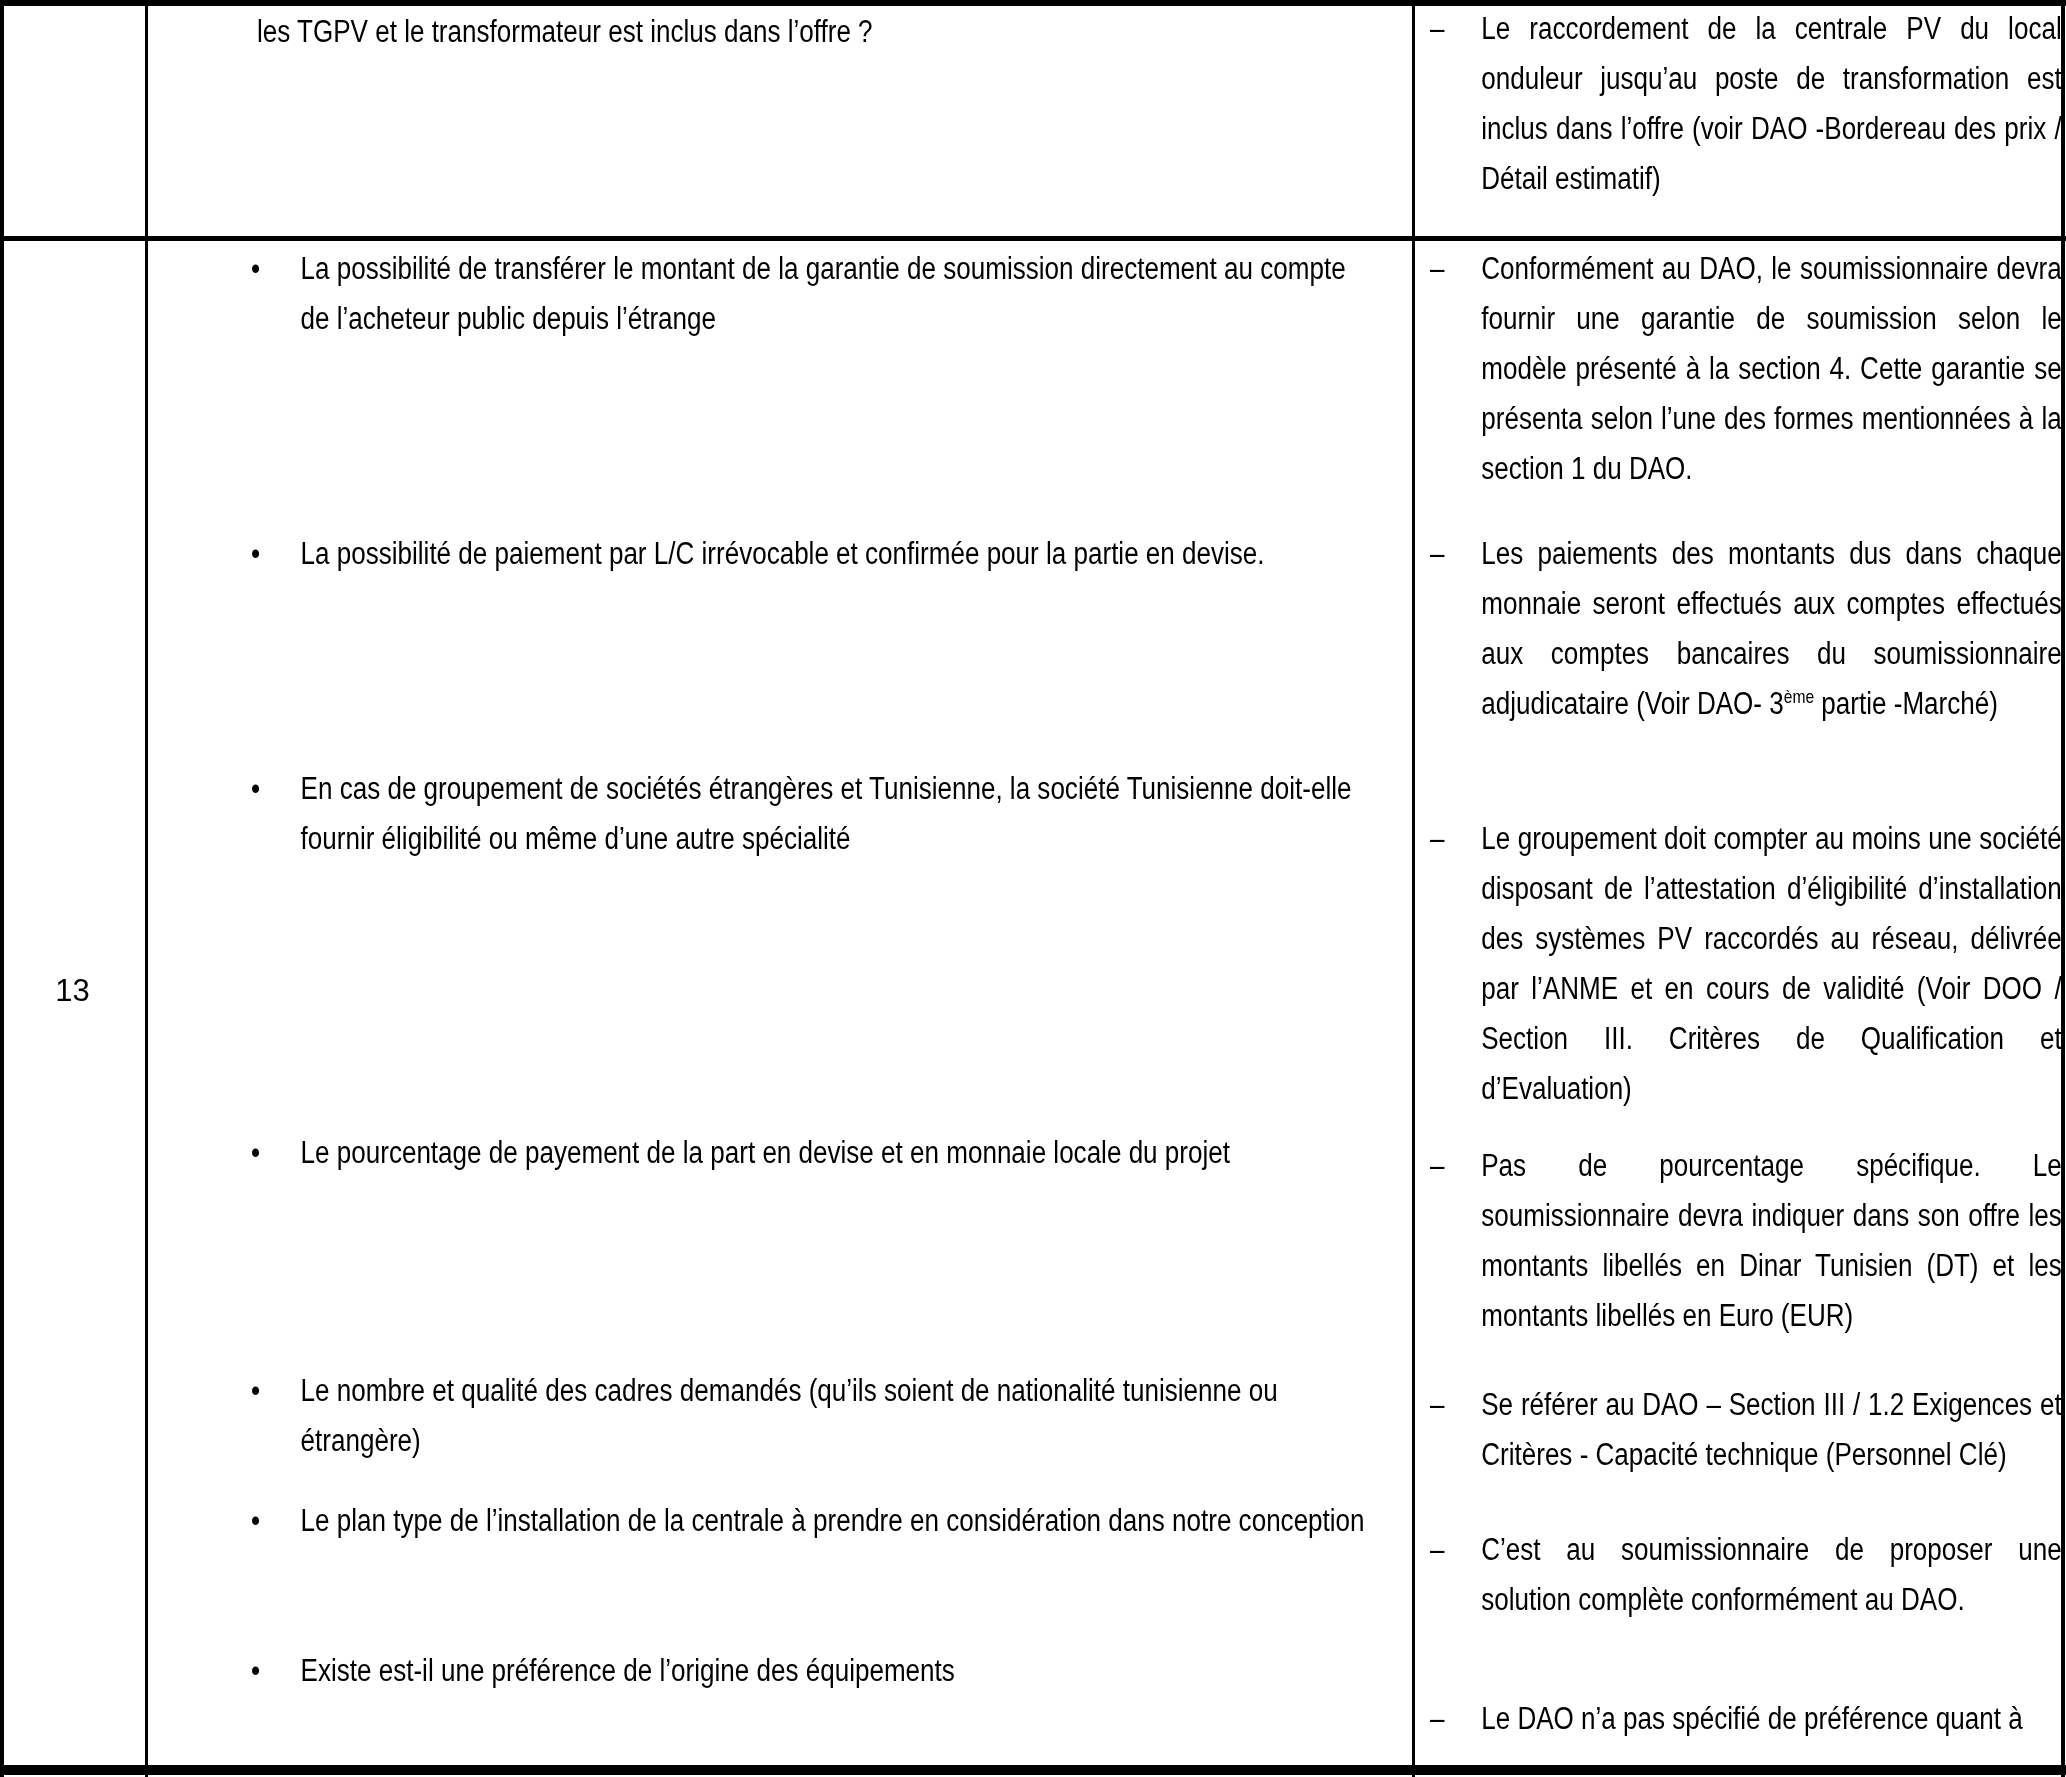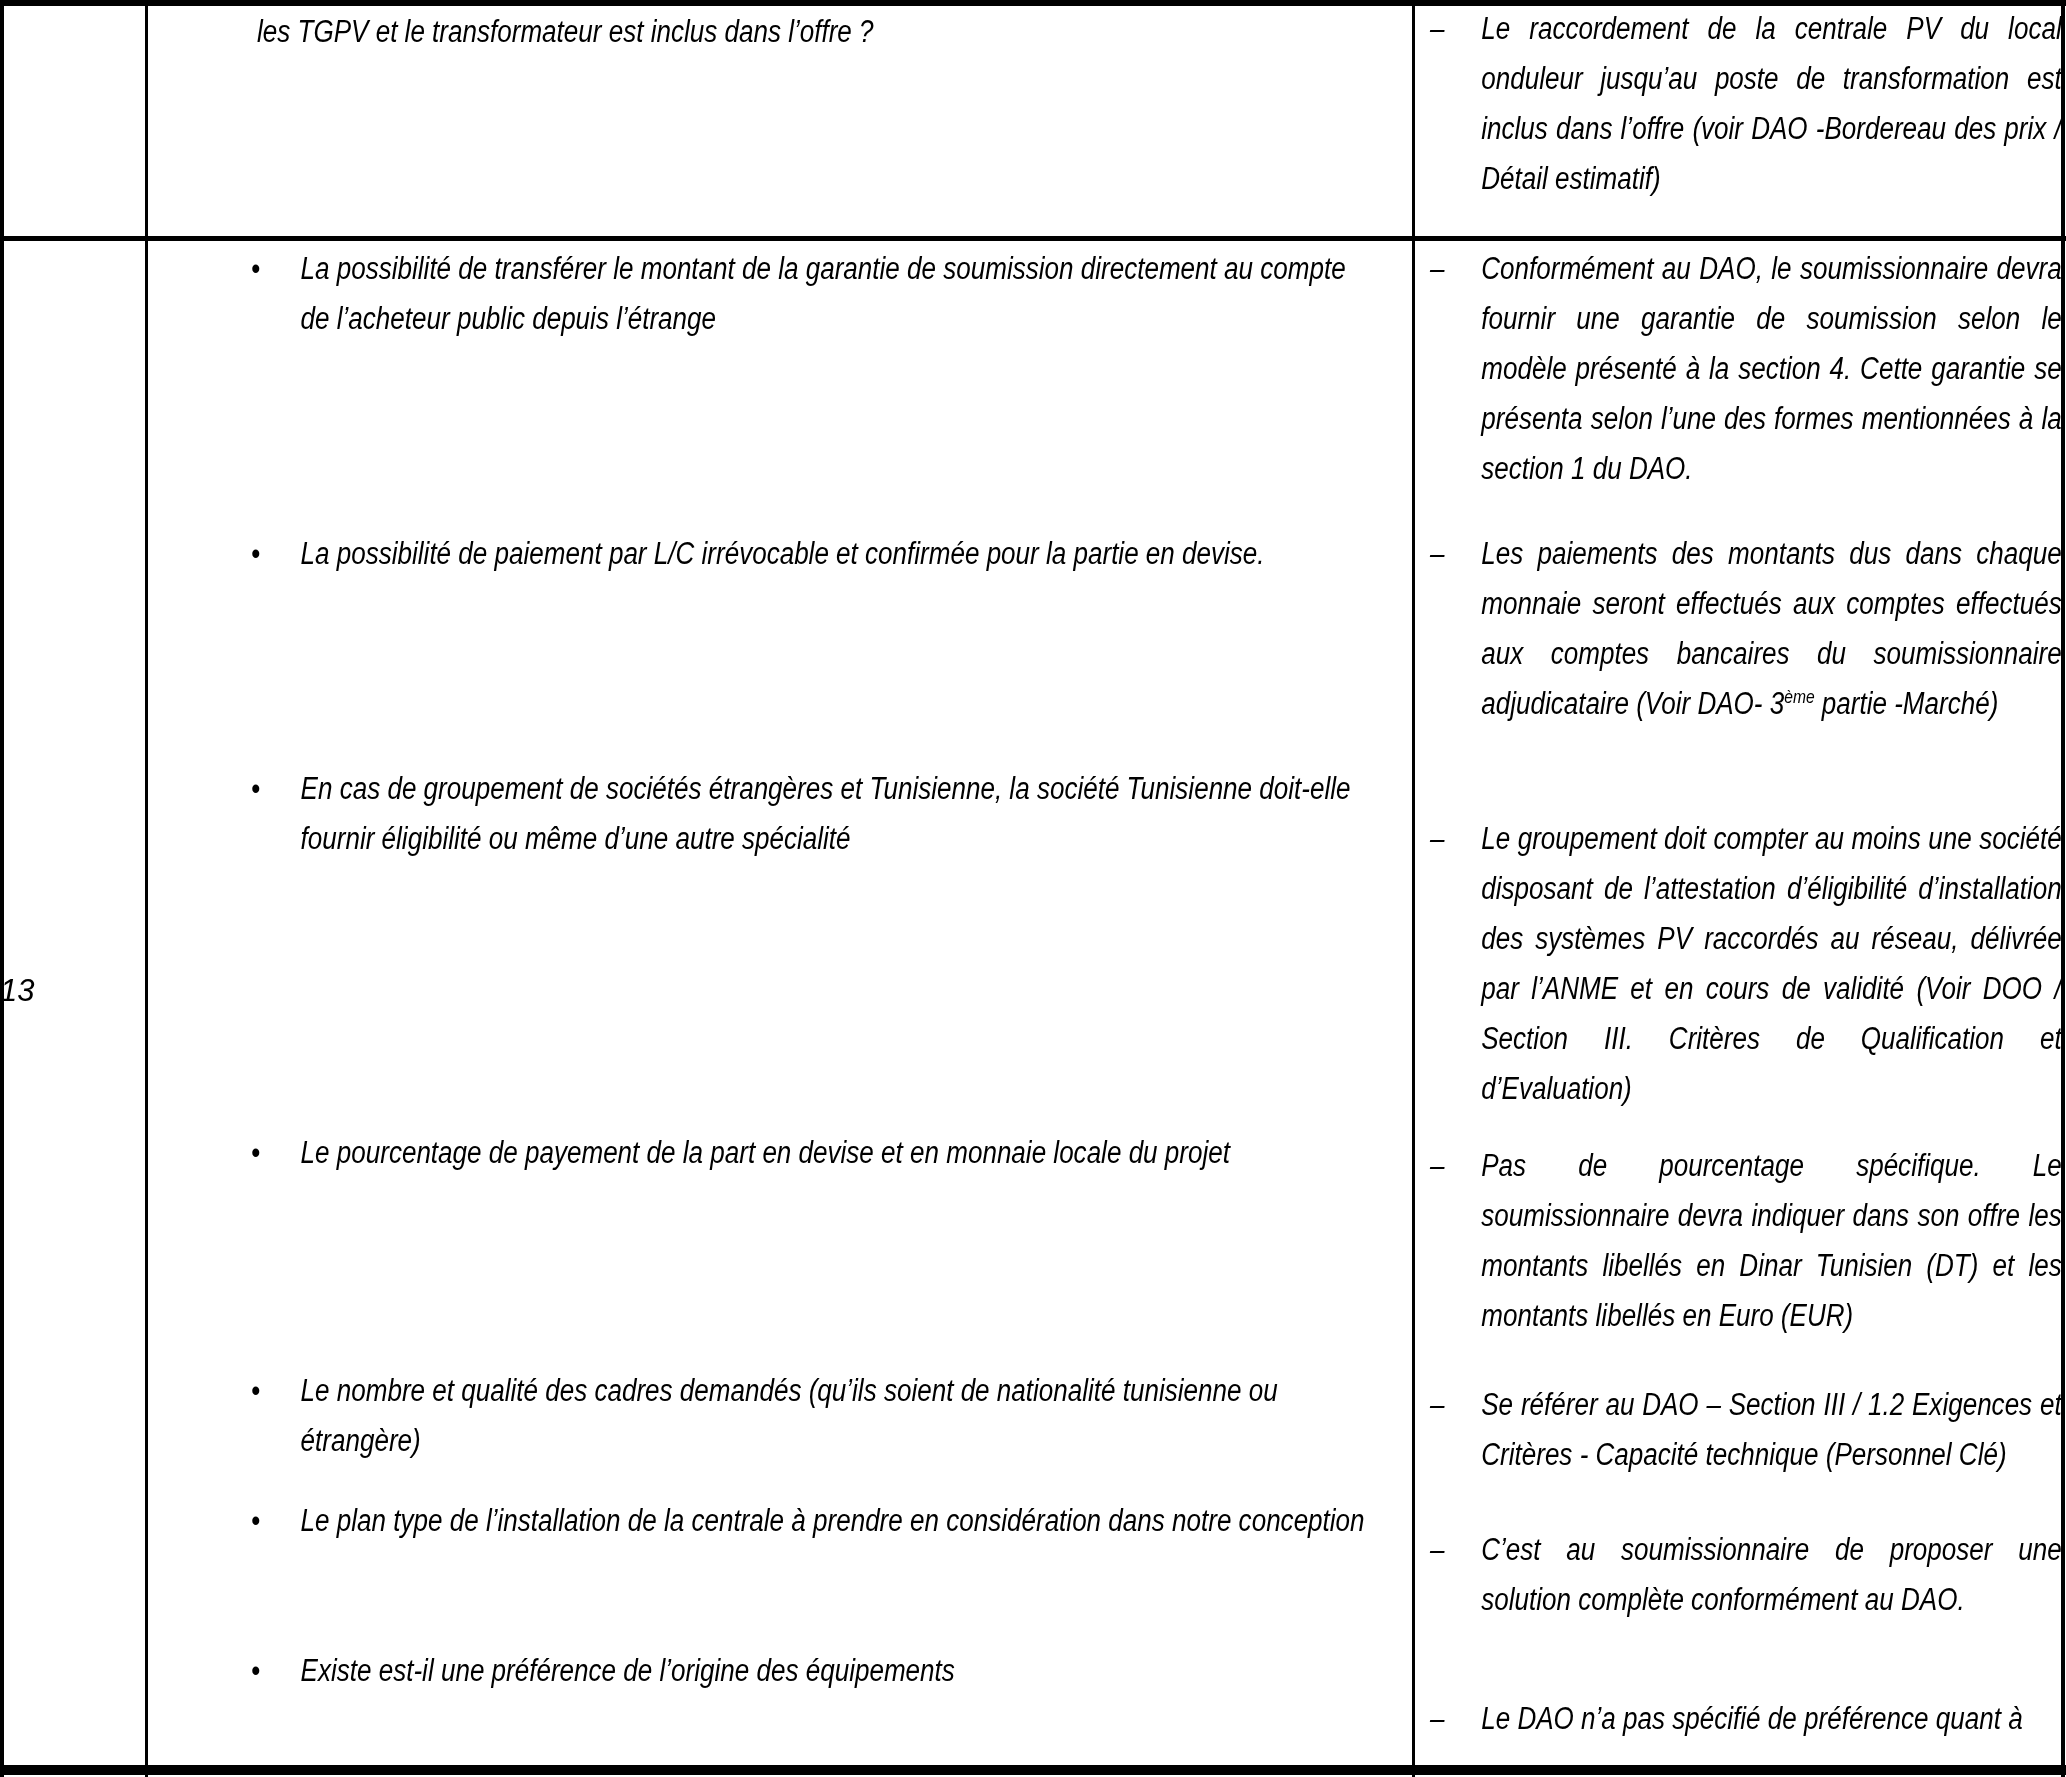--- a/index.html
+++ b/index.html
@@ -3,41 +3,40 @@
 <meta charset="utf-8">
 <style>
   html,body{margin:0;padding:0;background:#fff;}
   .page{
     position:relative;
     width:2066px;height:1777px;
     background:#ffffff;
     font-family:"Liberation Sans", sans-serif;
     color:#000;
     overflow:hidden;
-    font-style:italic;
   }
   .hline,.vline{position:absolute;background:#000;}
   .line-top{left:0;top:0;width:2066px;height:5.7px;}
   .line-bottom{left:0;top:1765px;width:2066px;height:10px;}
   .line-rowdiv{left:0;top:236px;width:2066px;height:5px;}
   .line-left{left:0;top:0;width:3.5px;height:1777px;}
   .line-right{left:2061px;top:0;width:3.5px;height:1777px;}
   .line-col1{left:145px;top:0;width:2.8px;height:1777px;}
   .line-col2{left:1412px;top:0;width:2.8px;height:1777px;}
 
   
   .inner{
     transform:scaleX(0.84);
     transform-origin:0 0;
     font-size:31px;line-height:50px;
   }
 
   .row-number{
     position:absolute;left:0;top:966px;width:145px;
-    text-align:left;font-size:31px;line-height:50px;
+    text-align:center;font-size:31px;line-height:50px;
   }
 
   .qcont{position:absolute;left:257px;top:7px;}
   .qcont .inner{width:1345px;}
 
   .q{position:absolute;left:251px;}
   .q .inner{display:flex;width:1345px;}
   .q .bullet{flex:0 0 59px;}
   .q p{flex:1;margin:0;text-align:left;}
 

